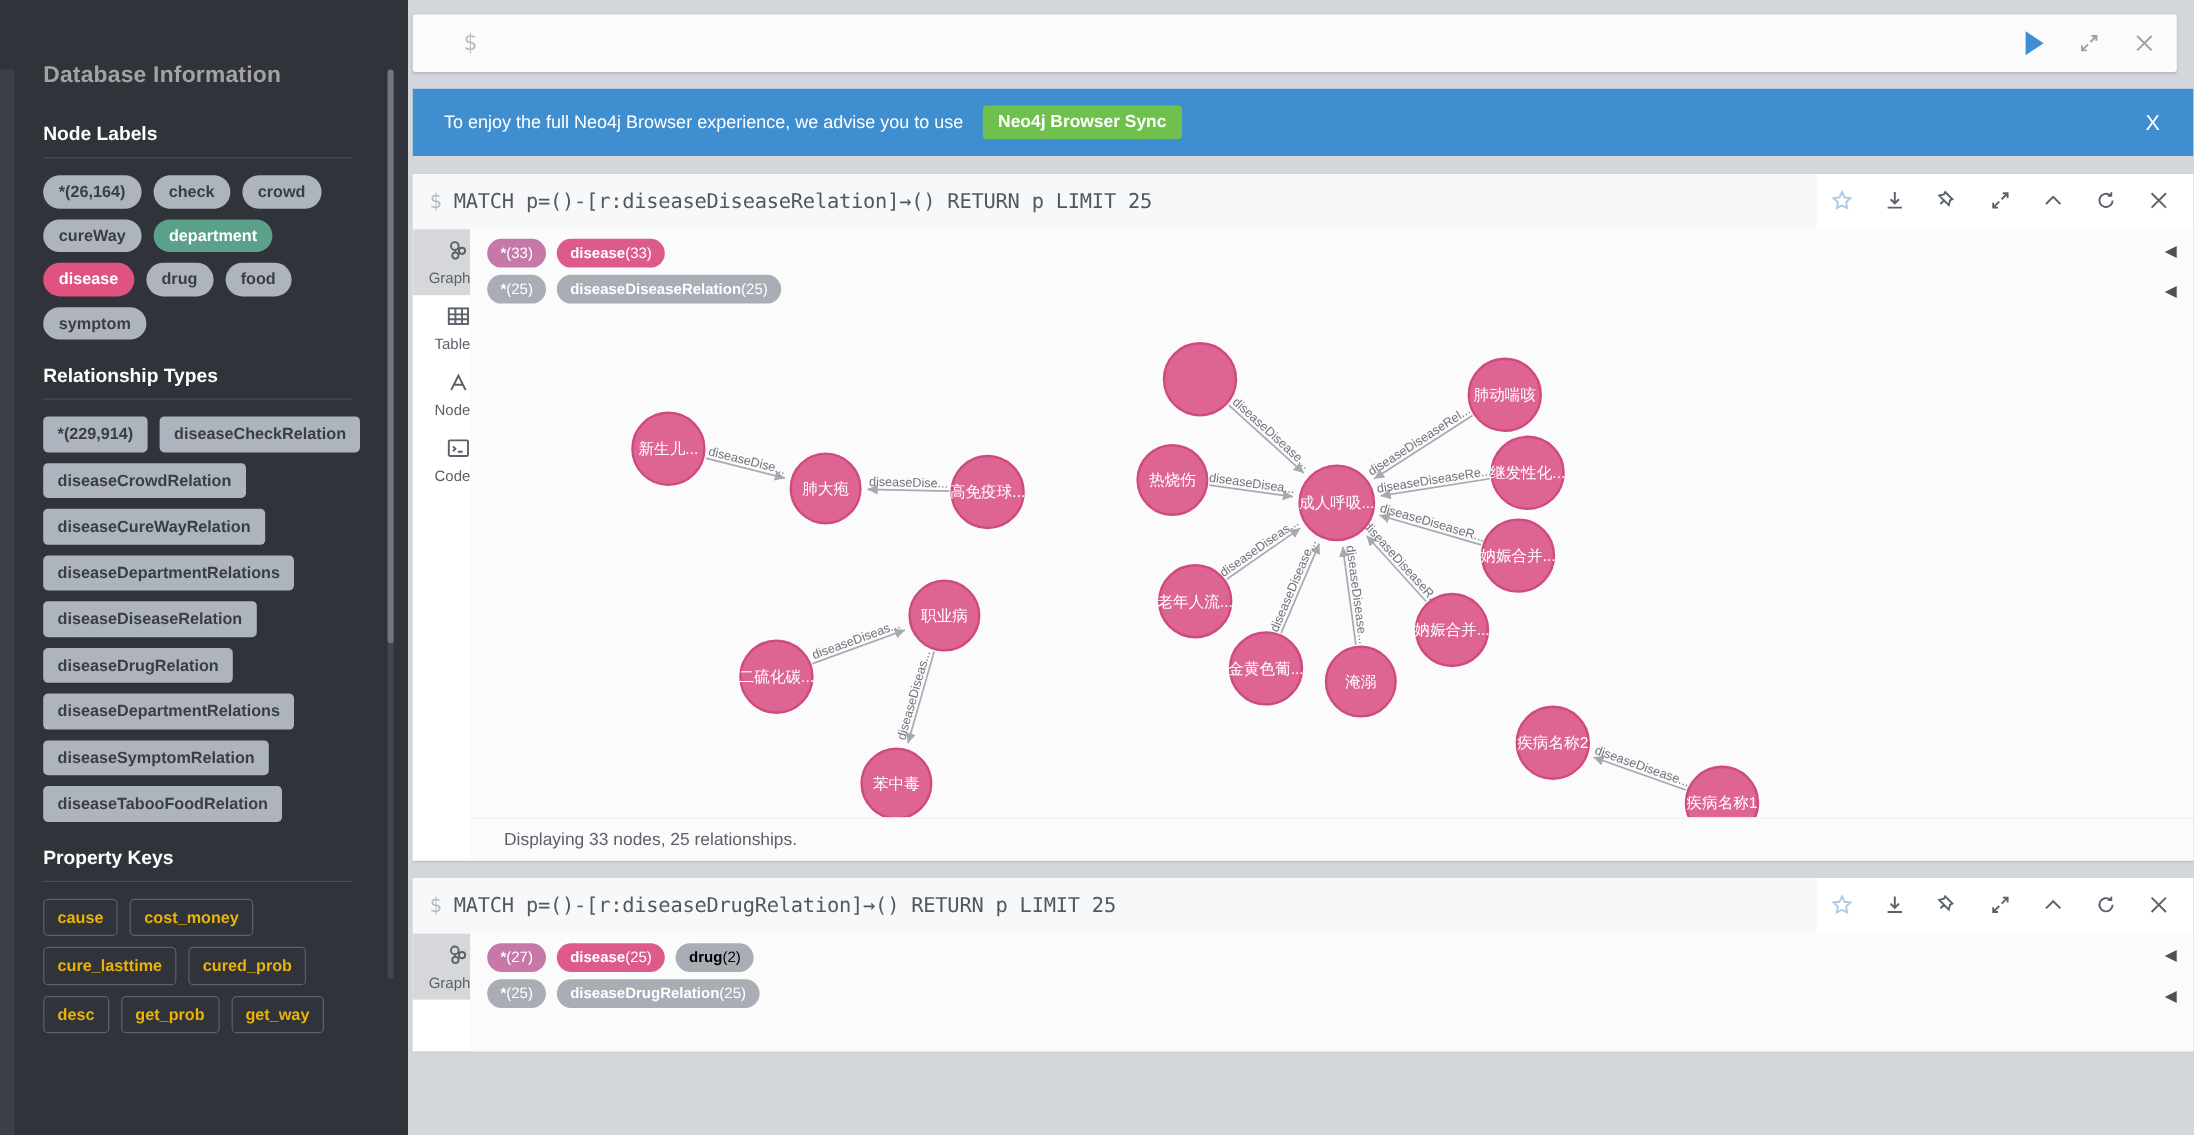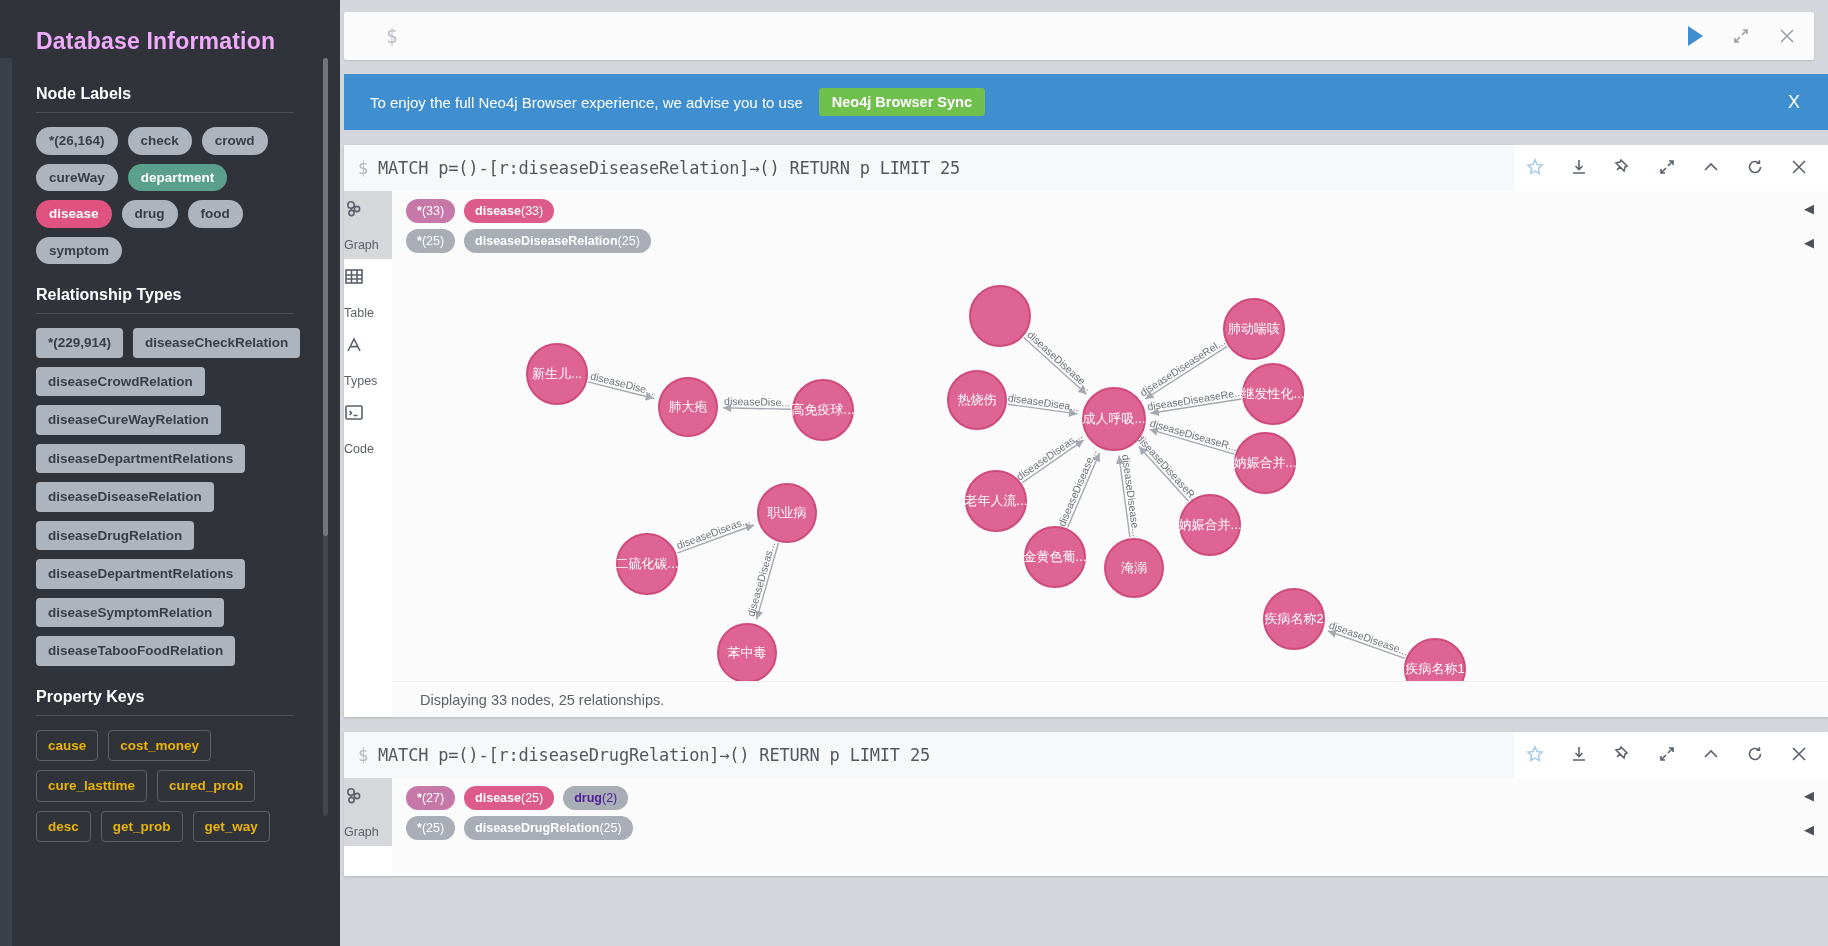--- a/index.html
+++ b/index.html
@@ -19,22 +19,22 @@
     padding: 28px 0 0 36px;
     position: relative;
     overflow: hidden;
     flex: 0 0 340px;
   }
   .sidebar-rail {
     position: absolute; left: 0; top: 58px; bottom: 0; width: 12px;
     background: #3b3f47;
   }
   .db-title {
-    font-size: 23px; font-weight: bold; color: #f0abfc;
-    margin-bottom: 30px; letter-spacing: .2px;
+    font-size: 19px; font-weight: bold; color: #a3a3a3;
+    margin-bottom: 30px; letter-spacing: .2px; margin-top: 24px;
   }
   .section-title {
     font-size: 16px; font-weight: bold; color: #ffffff;
     margin-bottom: 9px;
   }
   .section-rule {
     height: 1px; background: #4a4e57; width: 258px; margin-bottom: 14px;
   }
   .chips { display: flex; flex-wrap: wrap; gap: 9px 10px; width: 272px; margin-bottom: 22px; }
   .chip {
@@ -131,42 +131,42 @@
   .frame-tools { display: flex; align-items: center; background: #ffffff; height: 46px; padding-right: 6px; }
   .frame-tools .icon-btn { width: 44px; height: 44px; }
 
   .frame-body { display: flex; background: #ffffff; position: relative; }
   .view-rail {
     width: 48px; flex: 0 0 48px; background: #ffffff;
     padding-top: 0; display: flex; flex-direction: column; align-items: center;
   }
   .view-tab {
     width: 48px; padding: 8px 0 7px 0; display: flex; flex-direction: column;
-    align-items: flex-start; gap: 16px; cursor: pointer;
+    align-items: flex-end; gap: 3px; cursor: pointer;
     font-size: 12.5px; color: #5c6169;
   }
   .view-tab.active { background: #d5d7da; }
   .view-tab .tab-label { font-size: 12.5px; }
 
   .graph-area { flex: 1; position: relative; background: #fbfbfc; }
   .legend {
     padding: 8px 0 8px 14px; display: flex; flex-direction: column; gap: 6px;
     background: #fbfbfc;
   }
   .legend-row { display: flex; gap: 9px; align-items: center; }
   .lchip {
     font-size: 12.5px; padding: 5px 11px; border-radius: 12px;
     font-weight: bold; color: #ffffff; white-space: nowrap;
   }
   .lchip .cnt { font-weight: normal; }
   .lchip.star-node { background: #c679a9; }
   .lchip.disease   { background: #dc5b8a; }
   .lchip.star-rel  { background: #a8adb6; color: #ffffff; }
   .lchip.rel       { background: #a8adb6; color: #ffffff; }
-  .lchip.drug      { background: #a8adb6; color: #4c1d95; }
+  .lchip.drug      { background: #a8adb6; color: #000000; }
 
   .legend-collapse {
     position: absolute; right: 14px; font-size: 13px; color: #4b5059; cursor: pointer;
   }
 
   .canvas { position: relative; width: 100%; height: 420px; background: #fbfbfc; overflow: hidden; }
   .canvas svg { position: absolute; left: 0; top: 0; }
   .status-bar {
     border-top: 1px solid #edeff1; height: 36px; display: flex; align-items: center;
     padding-left: 28px; font-size: 14.5px; color: #5c6169; background: #fbfbfc;
@@ -322,21 +322,21 @@
                 <span><svg width="20" height="20" viewBox="0 0 20 20">
                     <rect class="ico-dark" x="2" y="3" width="16" height="13"></rect>
                     <path class="ico-dark" d="M2 8h16M2 12h16M7.5 3v13M13 3v13"></path>
                   </svg></span>
                 <span class="tab-label">Table</span>
               </div>
               <div class="view-tab">
                 <span><svg width="20" height="20" viewBox="0 0 20 20">
                     <path class="ico-dark" d="M4 16L10 4l6 12M6.4 11.6h7.2"></path>
                   </svg></span>
-                <span class="tab-label">Types</span>
+                <span class="tab-label">Node</span>
               </div>
               <div class="view-tab">
                 <span><svg width="20" height="20" viewBox="0 0 20 20">
                     <rect class="ico-dark" x="2" y="3" width="16" height="13" rx="1"></rect>
                     <path class="ico-dark" d="M5.5 8l2 2-2 2M9.5 12.5h4"></path>
                   </svg></span>
                 <span class="tab-label">Code</span>
               </div>
             </div>
             <div class="graph-area">

